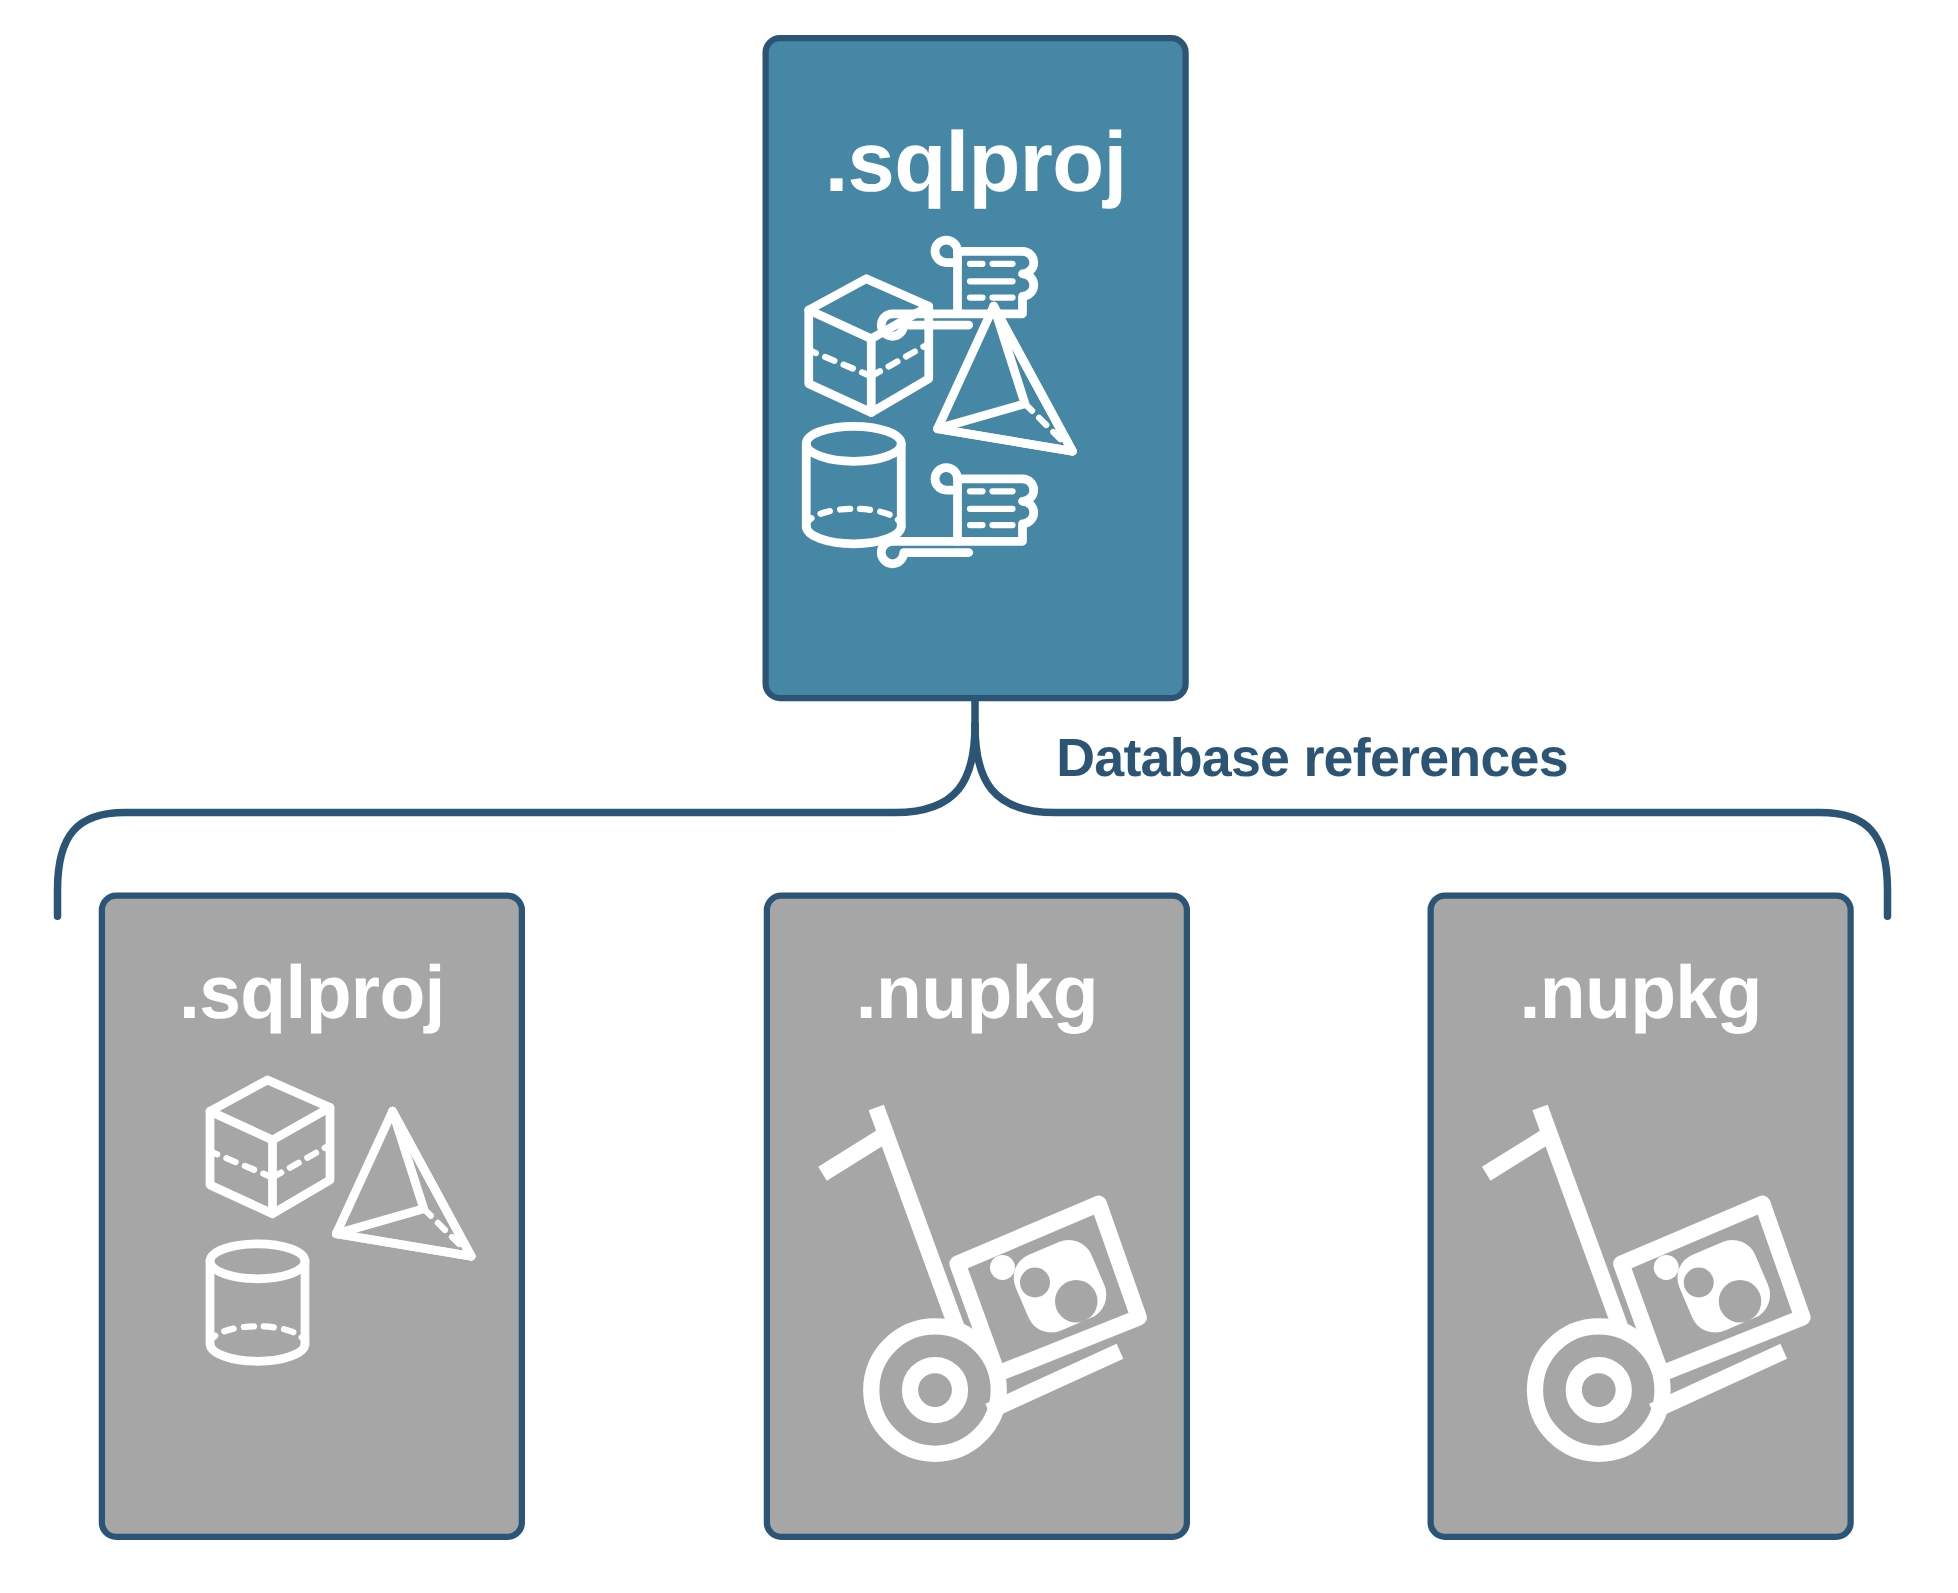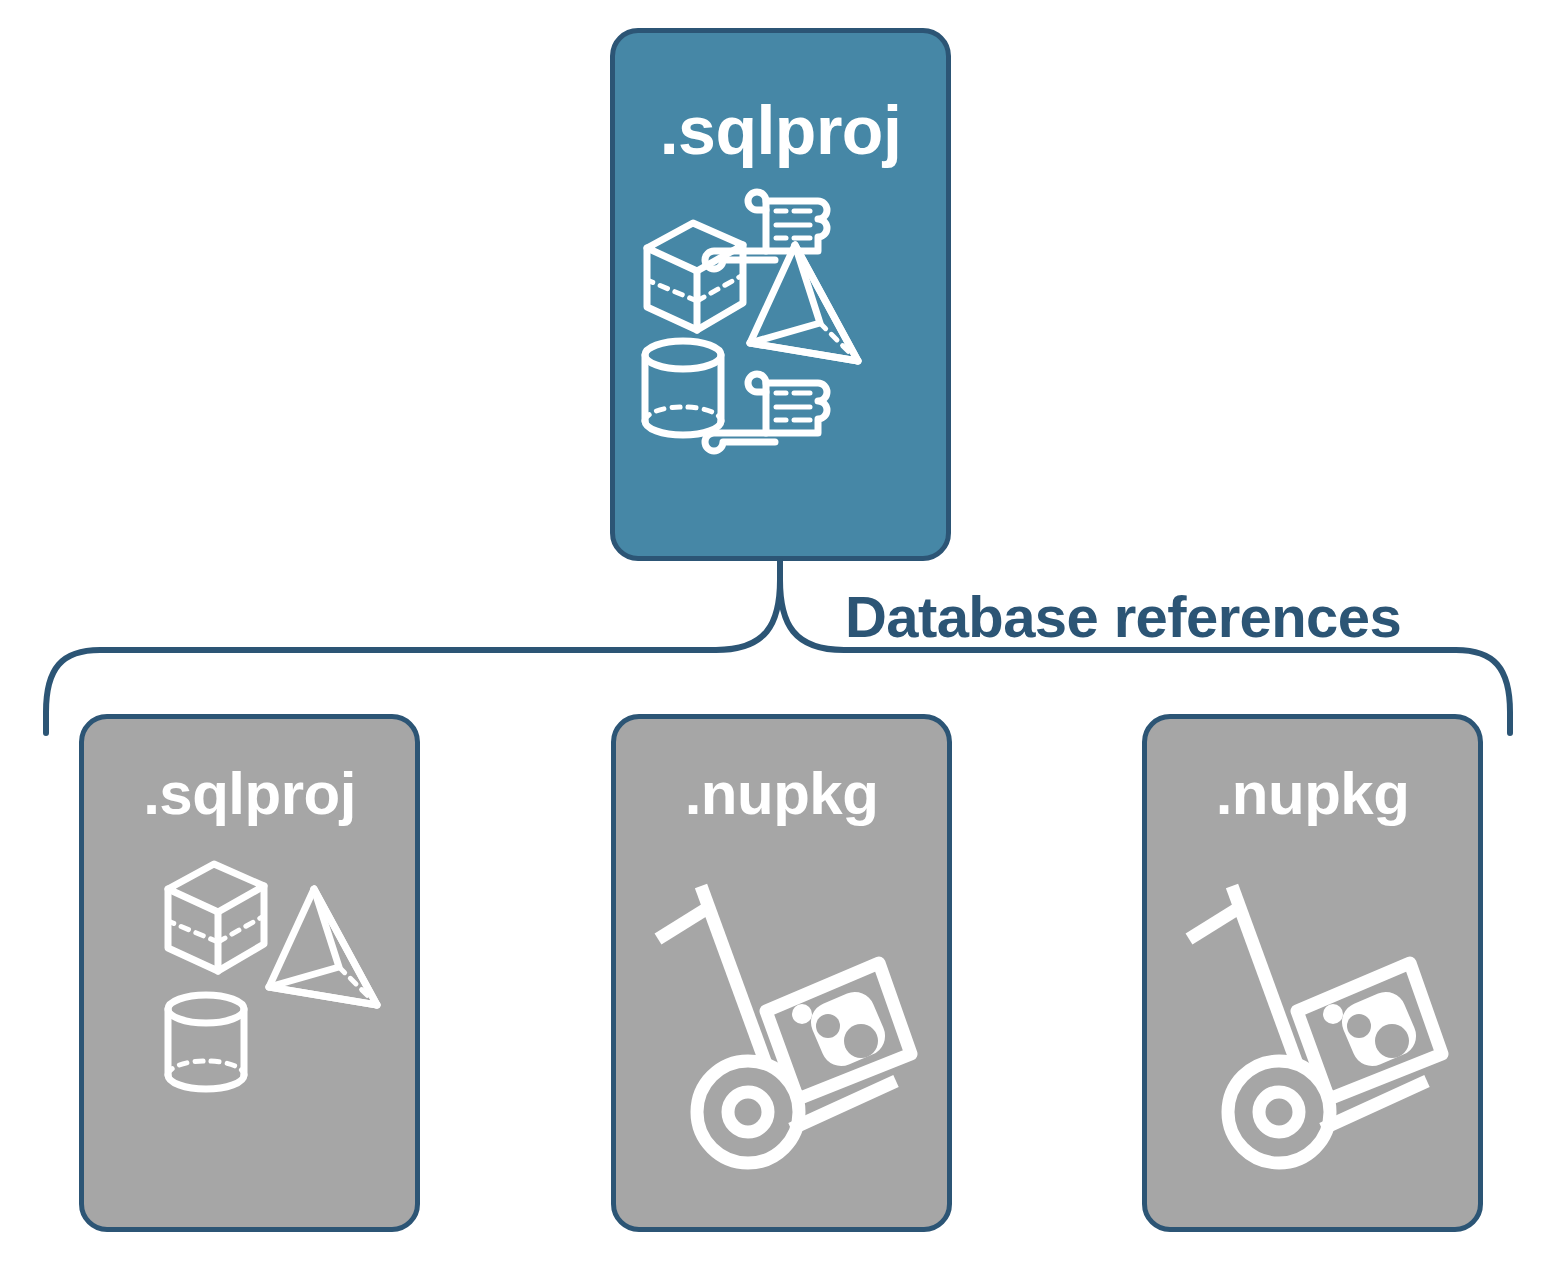--- a/index.html
+++ b/index.html
@@ -13,21 +13,21 @@
     height: 1274px;
     background: #ffffff;
     font-family: "Liberation Sans", sans-serif;
     overflow: hidden;
   }
 
   .node {
     position: absolute;
     box-sizing: border-box;
     border: 5px solid #2C5575;
-    border-radius: 28px;
+    border-radius: 14px;
   }
   .node .title {
     position: absolute;
     left: 0;
     right: 0;
     text-align: center;
     color: #ffffff;
     font-weight: bold;
     letter-spacing: -0.5px;
     white-space: nowrap;
@@ -67,21 +67,21 @@
     position: absolute;
     left: 0; top: 0;
     width: 1566px; height: 1274px;
     pointer-events: none;
   }
   #brace-label {
     position: absolute;
     left: 845px;
     top: 583px;
     color: #2C5575;
-    font-size: 58px;
+    font-size: 43px;
     font-weight: bold;
     letter-spacing: -0.6px;
     white-space: nowrap;
   }
   svg { display: block; }
 </style>
 </head>
 <body>
 
 <div id="stage">

